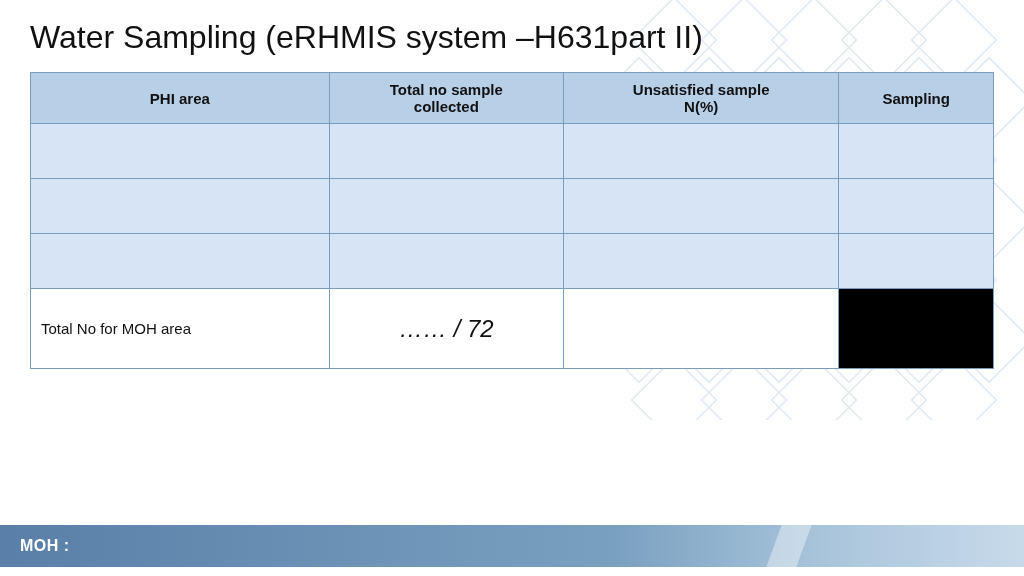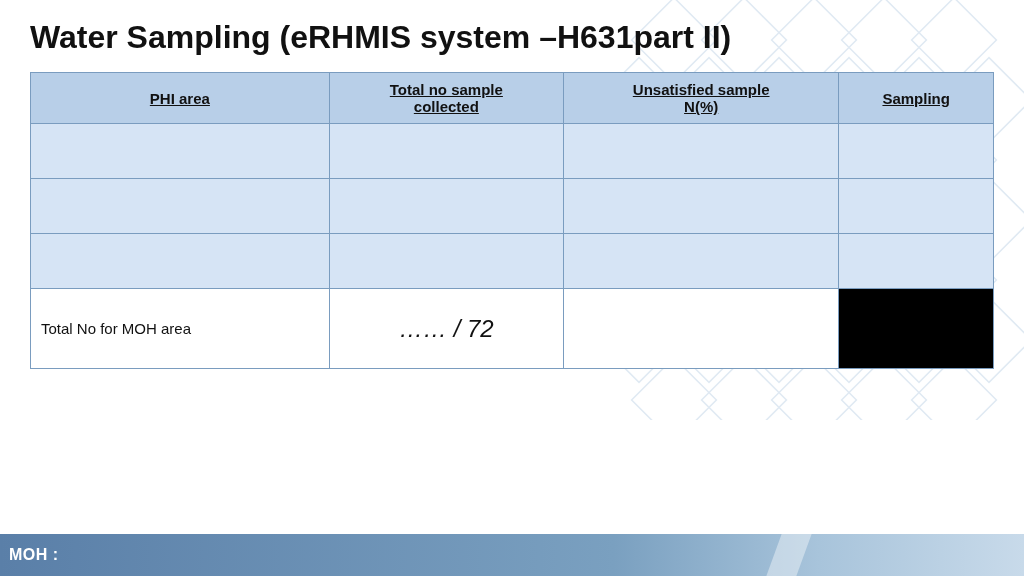--- a/index.html
+++ b/index.html
@@ -25,21 +25,21 @@
     }
 
     .main-content {
       position: relative;
       z-index: 1;
       padding: 18px 30px 10px 30px;
     }
 
     .page-title {
       font-size: 32px;
-      font-weight: bold;
+      font-weight: normal;
       color: #111;
       margin-bottom: 16px;
       line-height: 1.2;
     }
 
     
     .data-table {
       width: 100%;
       border-collapse: collapse;
       border: 1.5px solid #7a9cbf;
@@ -54,21 +54,20 @@
     }
 
     .data-table thead tr {
       background-color: #b8cfe8;
     }
 
     .data-table thead th {
       font-weight: bold;
       font-size: 15px;
       color: #111;
-      text-decoration: underline;
     }
 
     .data-table tbody tr:nth-child(1),
     .data-table tbody tr:nth-child(2),
     .data-table tbody tr:nth-child(3) {
       background-color: #d6e4f5;
       height: 55px;
     }
 
     .data-table tbody tr:nth-child(4) {
@@ -90,28 +89,28 @@
       font-style: italic;
     }
 
     .black-cell {
       background-color: #000000 !important;
     }
 
     
     .footer-bar {
       position: absolute;
-      bottom: 0;
+      bottom: 9px;
       left: 0;
       width: 100%;
       height: 42px;
       background: linear-gradient(90deg, #5a7fa8 0%, #7aa0c0 60%, #a8c4db 80%, #c8daea 100%);
       display: flex;
       align-items: center;
-      padding: 0 9px;
+      padding: 0 20px;
       z-index: 2;
     }
 
     .footer-label {
       font-weight: bold;
       font-size: 16px;
       color: #fff;
       letter-spacing: 0.5px;
     }
 

